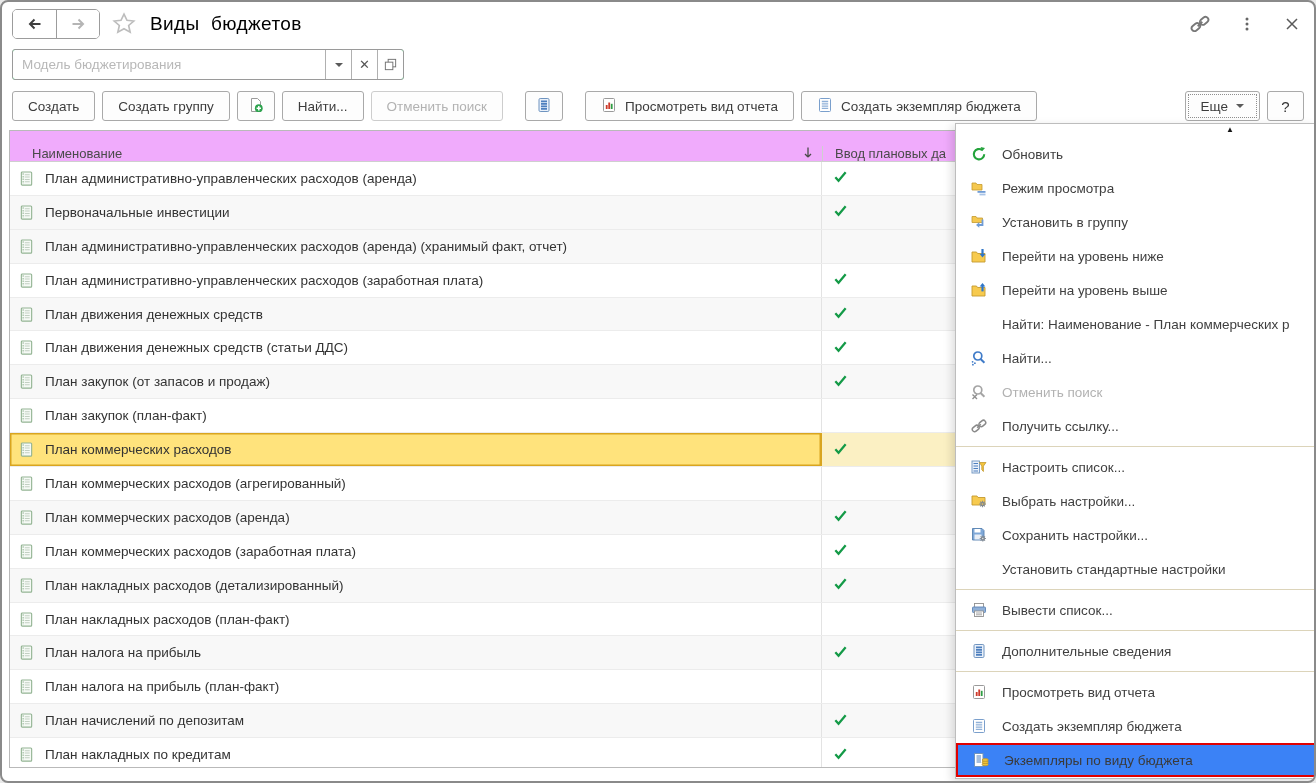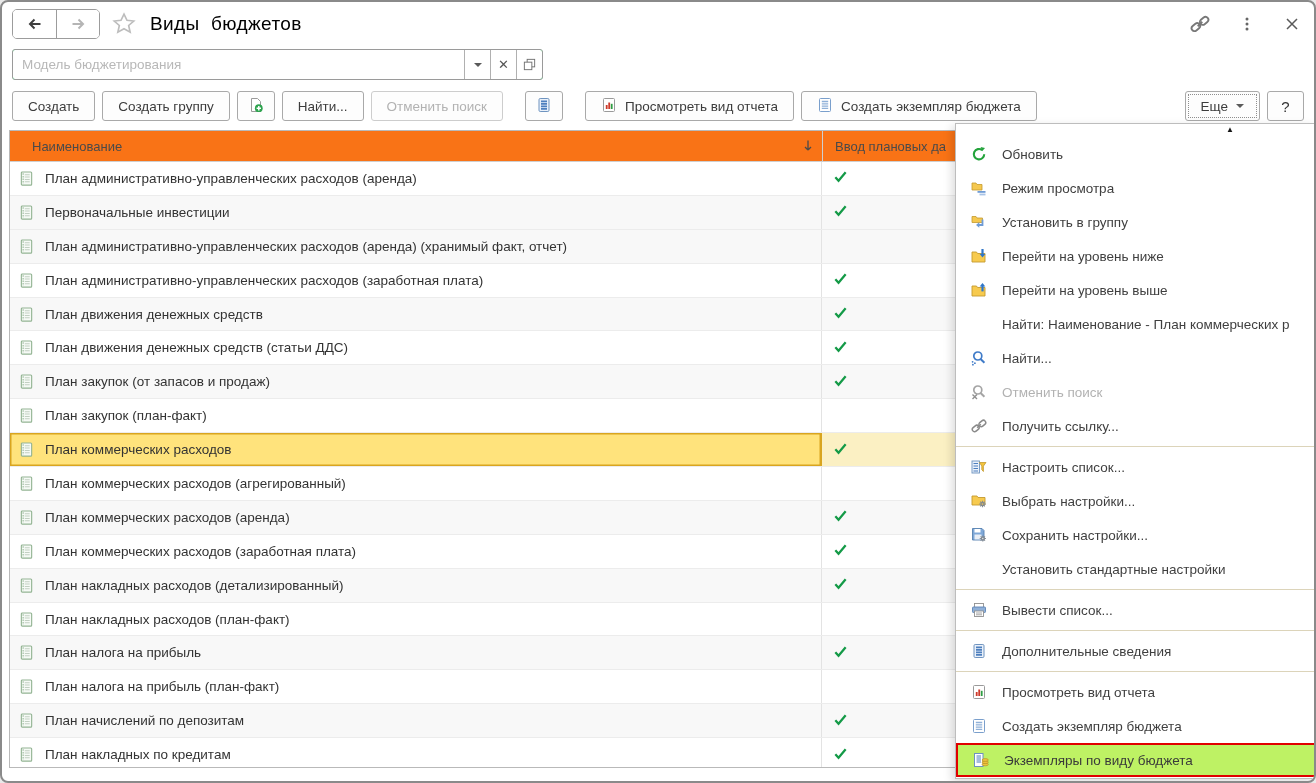--- a/index.html
+++ b/index.html
@@ -13,58 +13,58 @@
   .header{position:absolute;top:6px;left:10px;right:8px;height:32px;display:flex;align-items:center;}
   .nav-group{display:inline-flex;height:30px;border:1px solid #9c9c9c;border-radius:5px;overflow:hidden;background:#fff;}
   .nav-btn{width:43px;display:flex;align-items:center;justify-content:center;background:#fff;}
   .nav-btn + .nav-btn{border-left:1px solid #9c9c9c;}
   .star{margin-left:12px;display:flex;align-items:center;}
   .title{margin-left:14px;font-size:19px;font-weight:400;color:#000;letter-spacing:.4px;white-space:pre;}
   .hdr-right{margin-left:auto;display:flex;align-items:center;gap:29px;padding-right:6px;}
   .hdr-right span{display:flex;align-items:center;cursor:default;}
   
   .filter-row{position:absolute;top:47px;left:10px;height:32px;display:flex;}
-  .combo{display:flex;width:531px;height:31px;border:1px solid #9a9a9a;border-radius:3px;background:#22c55e;overflow:hidden;}
+  .combo{display:flex;width:392px;height:31px;border:1px solid #9a9a9a;border-radius:3px;background:#22c55e;overflow:hidden;}
   .combo input{flex:1;border:none;outline:none;padding:0 9px;font-size:13.5px;font-family:inherit;color:#333;}
   .combo input::placeholder{color:#b8b8b8;}
   .combo-btn{width:26px;display:flex;align-items:center;justify-content:center;background:#fff;border-left:1px solid #b0b0b0;}
   .tri-down{width:0;height:0;border:4px solid transparent;border-top-color:#5a5a5a;margin-top:4px;}
   .xchar{font-size:13px;color:#555;}
   
   .toolbar{position:absolute;top:87px;left:10px;right:10px;height:32px;display:flex;align-items:flex-end;gap:7px;}
   .tbtn{height:30px;padding:0 15px;background:#fdfdfd;border:1px solid #a9a9a9;border-radius:3px;
         font-size:13.5px;color:#3c3c3c;display:inline-flex;align-items:center;gap:8px;white-space:nowrap;cursor:default;}
   .tbtn.icon-only{width:38px;padding:0;justify-content:center;}
   .tbtn.disabled{color:#b2b2b2;border-color:#cdcdcd;}
   .tbtn.more{margin-left:auto;outline:1px dotted #8f8f8f;outline-offset:-4px;}
   .tbtn.help{width:37px;padding:0;justify-content:center;font-size:15px;color:#333;}
   .tb-gap{width:8px;}
   
   .table{position:absolute;top:128px;left:7px;width:1302px;bottom:13px;border:1px solid #b9b9b9;background:#fff;overflow:hidden;}
-  .thead{display:flex;height:31px;background:#f97316;border-bottom:1px solid #cfcfcf;font-size:13px;color:#4a4a4a;}
+  .thead{display:flex;height:31px;background:#f0abfc;border-bottom:1px solid #cfcfcf;font-size:13px;color:#4a4a4a;align-items:flex-end;}
   .th-name{width:812px;padding-left:22px;display:flex;align-items:center;}
   .th-sort{margin-left:auto;margin-right:6px;display:flex;align-items:center;}
   .th-check{flex:1;padding-left:12px;border-left:1px solid #cfcfcf;display:flex;align-items:center;white-space:nowrap;overflow:hidden;}
   .trow{display:flex;height:33.9px;border-bottom:1px solid #ececec;font-size:13.5px;color:#333;background:#fff;}
   .trow.alt{background:#f8f8f8;}
   .cell-name{width:812px;display:flex;align-items:center;padding-left:9px;gap:11px;border-right:1px solid #e3e3e3;white-space:nowrap;overflow:hidden;}
   .cell-check{flex:1;display:flex;align-items:center;padding-left:11px;}
   .trow.selected{background:#FBF0C3;}
   .trow.selected .cell-name{background:#FFE37C;box-shadow:inset 0 0 0 1.5px #D9A51F;border-right-color:#D9A51F;}
   .ricon{display:flex;align-items:center;}
   
   .menu{position:absolute;left:953px;top:121px;width:361px;bottom:2px;background:#fff;
         border:1px solid #bdbdbd;border-right:none;box-shadow:-3px 3px 9px rgba(0,0,0,.14);
         z-index:20;padding-top:13px;overflow:hidden;}
   .scroll-up{position:absolute;top:0;left:270px;font-size:8px;color:#161616;line-height:12px;}
   .mitem{height:34px;display:flex;align-items:center;padding:0 4px 0 14px;gap:15px;
          font-size:13.5px;color:#3f3f3f;white-space:nowrap;overflow:hidden;cursor:default;}
   .micon{width:17px;height:17px;flex:0 0 17px;display:flex;align-items:center;justify-content:center;}
   .mitem.disabled{color:#b2b2b2;}
-  .mitem.highlighted{background:#bef264;border:2px solid #E00000;color:#3a3a3a;}
+  .mitem.highlighted{background:#3b82f6;border:2px solid #E00000;color:#3a3a3a;}
   .msep{height:1px;background:#DCD4BA;margin:3px 0;}
 </style>
 </head>
 <body>
 
 <div class="app">
 
   <div class="header">
     <div class="nav-group">
       <span class="nav-btn">

